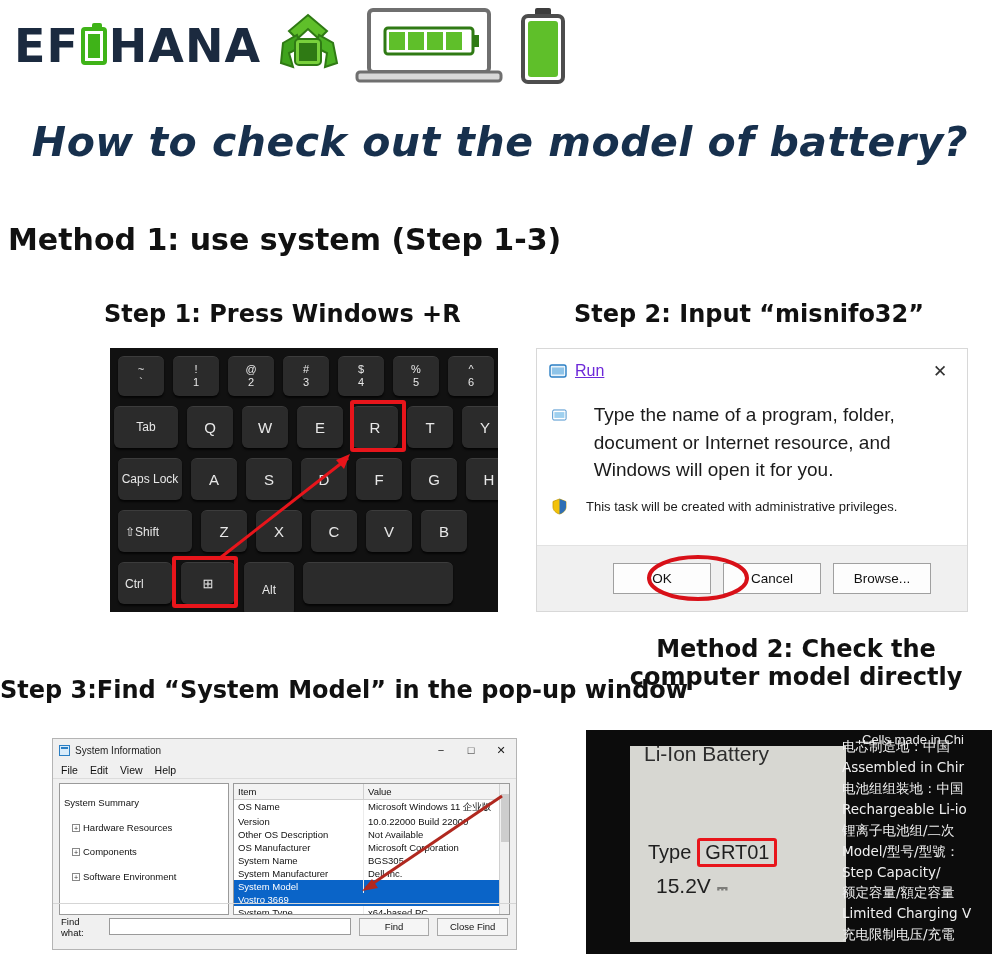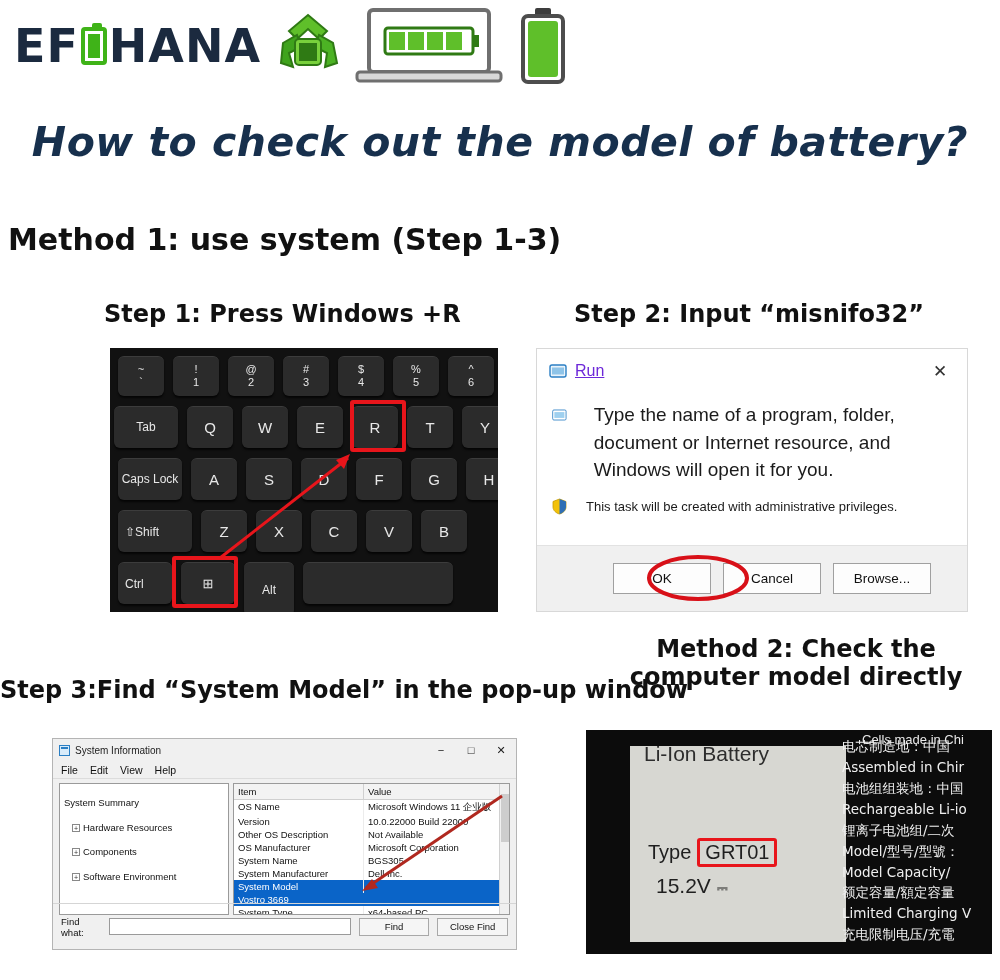--- a/index.html
+++ b/index.html
@@ -483,18 +483,18 @@
       <span class="dc">⎓</span>
     </div>
   </div>
   <div class="batt-right">
     <div>电芯制造地：中国</div>
     <div>Assembled in Chir</div>
     <div>电池组组装地：中国</div>
     <div>Rechargeable Li-io</div>
     <div>锂离子电池组/二次</div>
     <div>Model/型号/型號：</div>
-    <div>Model Capacity/</div>
+    <div>Step Capacity/</div>
     <div>额定容量/額定容量</div>
     <div>Limited Charging V</div>
     <div>充电限制电压/充電</div>
   </div>
 </div>
 
 </body></html>

